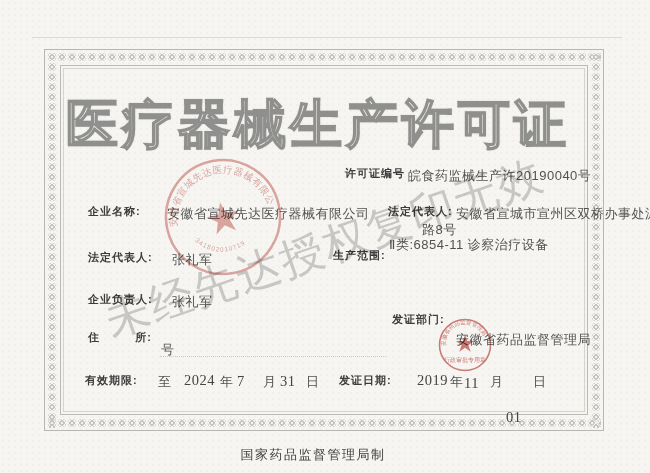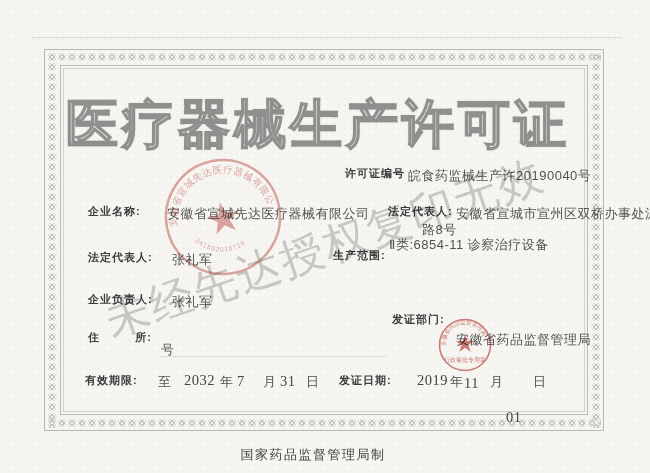--- a/index.html
+++ b/index.html
@@ -98,21 +98,21 @@
       <span>所:</span>
     </div>
     <div class="val" style="left:161px;top:341px;">号</div>
     <div class="dotted-rule" style="left:160px;top:356px;width:226px;"></div>
 
     <div class="lab" style="left:392px;top:312px;">发证部门:</div>
     <div class="val" style="left:456px;top:331px;">安徽省药品监督管理局</div>
 
     <div class="lab" style="left:85px;top:373px;">有效期限:</div>
     <div class="val" style="left:158px;top:373px;">至</div>
-    <div class="val num" style="left:184px;top:372px;">2032</div>
+    <div class="val num" style="left:184px;top:372px;">2024</div>
     <div class="val" style="left:220px;top:373px;">年</div>
     <div class="val num" style="left:237px;top:373px;">7</div>
     <div class="val" style="left:263px;top:373px;">月</div>
     <div class="val num" style="left:280px;top:373px;">31</div>
     <div class="val" style="left:306px;top:373px;">日</div>
 
     <div class="lab" style="left:339px;top:373px;">发证日期:</div>
     <div class="val num" style="left:417px;top:372px;">2019</div>
     <div class="val" style="left:450px;top:373px;">年</div>
     <div class="val num" style="left:464px;top:375px;">11</div>

